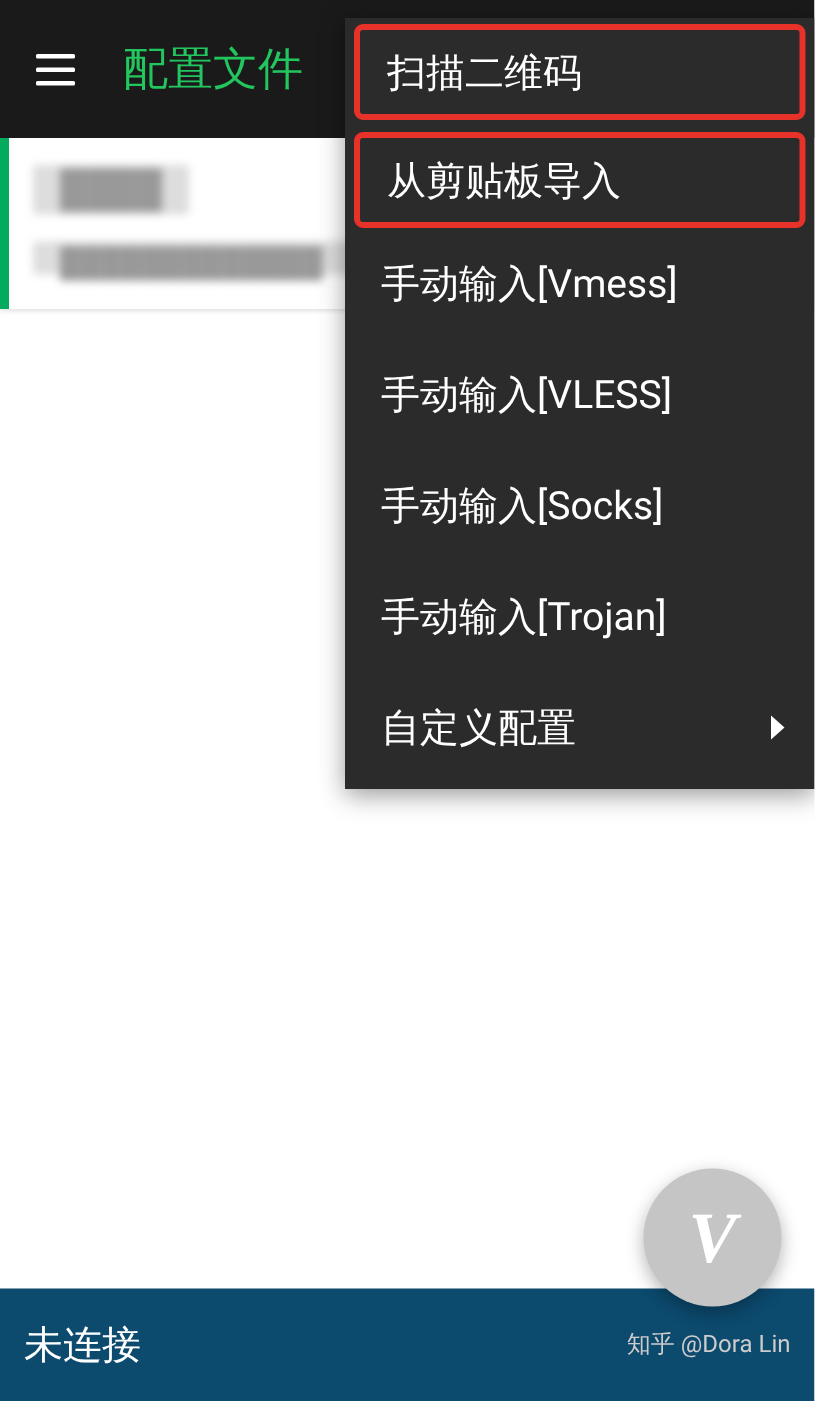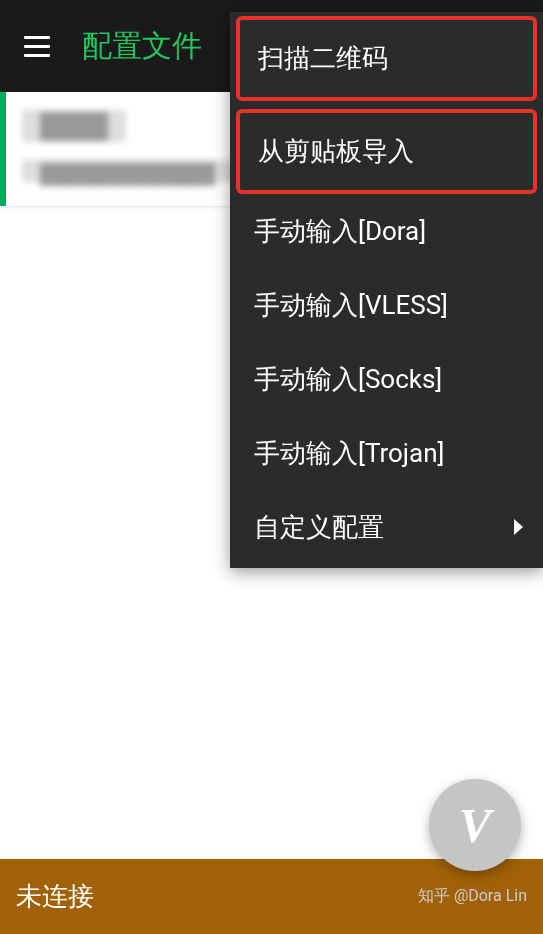--- a/index.html
+++ b/index.html
@@ -99,42 +99,42 @@
       font-size: 26px;
       font-weight: 400;
       cursor: pointer;
       position: relative;
     }
     .menu-item.highlighted {
       border: 4px solid #e63229;
       border-radius: 6px;
       margin: 0 6px;
       padding: 0 18px;
-      height: 85px;
+      height: 64px;
     }
     .menu-item.highlighted + .menu-item.highlighted {
       margin-top: 8px;
       text-align: center;
     }
     .menu-item-arrow {
       position: absolute;
       right: 20px;
       width: 0;
       height: 0;
       border-top: 8px solid transparent;
       border-bottom: 8px solid transparent;
       border-left: 9px solid #fff;
     }
     .bottom-bar {
       position: absolute;
       bottom: 0;
       left: 0;
       right: 0;
       height: 75px;
-      background: #a16207;
+      background: #0c4a6e;
       display: flex;
       align-items: center;
       justify-content: space-between;
       padding: 0 16px;
     }
     .status-text {
       color: #fff;
       font-size: 26px;
       font-weight: 400;
     }
@@ -184,21 +184,21 @@
 </div>
 
 <div class="dropdown-menu">
   <div class="menu-item highlighted">
     <span>扫描二维码</span>
   </div>
   <div class="menu-item highlighted">
     <span>从剪贴板导入</span>
   </div>
   <div class="menu-item">
-    <span>手动输入[Dora]</span>
+    <span>手动输入[Vmess]</span>
   </div>
   <div class="menu-item">
     <span>手动输入[VLESS]</span>
   </div>
   <div class="menu-item">
     <span>手动输入[Socks]</span>
   </div>
   <div class="menu-item">
     <span>手动输入[Trojan]</span>
   </div>

